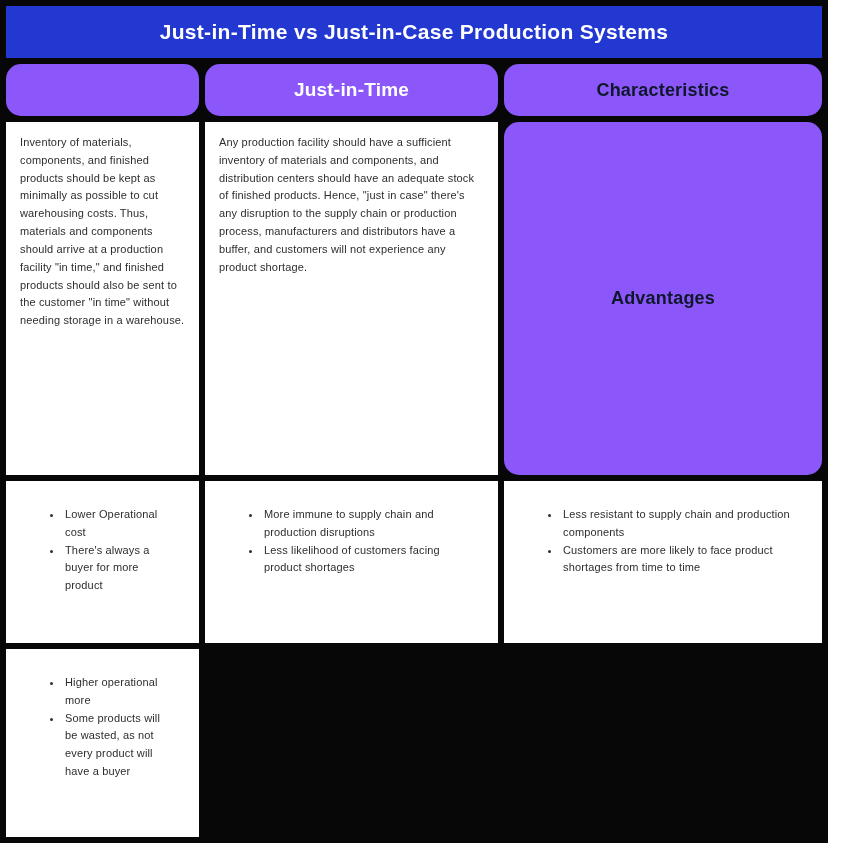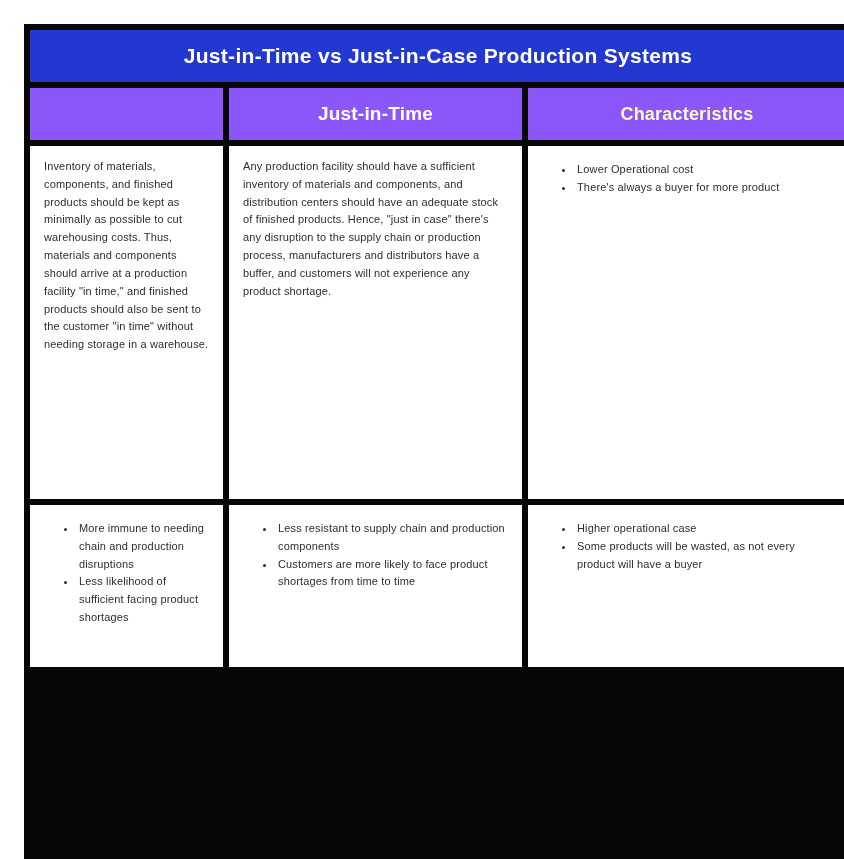--- a/index.html
+++ b/index.html
@@ -6,21 +6,21 @@
     margin: 0;
     padding: 0;
     background: #ffffff;
     font-family: "Liberation Sans", sans-serif;
   }
   .page {
     width: 844px;
     height: 859px;
     background: #ffffff;
     box-sizing: border-box;
-    padding: 24px;
+    padding: 0;
   }
   .jtable {
     width: 828px;
     height: 843px;
     box-sizing: border-box;
     background: #070707;
     padding: 6px;
     display: grid;
     grid-template-columns: 193px 293px 1fr;
     grid-template-rows: 52px 52px 1fr 162px 188px;
@@ -38,53 +38,54 @@
     justify-content: center;
   }
   .title-text {
     color: #ffffff;
     font-size: 21px;
     font-weight: 700;
     letter-spacing: 0.3px;
   }
   .purple {
     background: #8B57FB;
+    border-radius: 15px;
   }
   .colhead {
     display: flex;
     align-items: center;
     justify-content: center;
     color: #ffffff;
     font-size: 19px;
     font-weight: 700;
     letter-spacing: 0.2px;
   }
   .rowlabel {
     display: flex;
     align-items: center;
     justify-content: center;
-    color: #fef9c3;
+    color: #0f172a;
     font-size: 18px;
     font-weight: 700;
     letter-spacing: 0.2px;
     text-align: center;
   }
   .body-cell {
     background: #ffffff;
     color: #2d2d2d;
     font-size: 11px;
     line-height: 1.62;
     letter-spacing: 0.15px;
     padding: 12px 14px;
   }
   .body-cell p {
     margin: 0;
   }
   .body-cell ul {
-    margin: 3px;
+    margin: 13px;
     padding: 0 0 0 30px;
   }
   .body-cell li {
     margin: 0;
     padding-left: 2px;
   }
 </style>
 </head>
 <body>
 
@@ -99,40 +100,41 @@
     <div class="cell purple colhead">Just-in-Time</div>
 
     <div class="cell purple rowlabel">Characteristics</div>
     <div class="cell body-cell">
       <p>Inventory of materials, components, and finished products should be kept as minimally as possible to cut warehousing costs. Thus, materials and components should arrive at a production facility "in time," and finished products should also be sent to the customer "in time" without needing storage in a warehouse.</p>
     </div>
     <div class="cell body-cell">
       <p>Any production facility should have a sufficient inventory of materials and components, and distribution centers should have an adequate stock of finished products. Hence, "just in case" there's any disruption to the supply chain or production process, manufacturers and distributors have a buffer, and customers will not experience any product shortage.</p>
     </div>
 
+    <div class="cell purple rowlabel">Advantages</div>
     <div class="cell body-cell">
       <ul>
         <li>Lower Operational cost</li>
         <li>There's always a buyer for more product</li>
       </ul>
     </div>
     <div class="cell body-cell">
       <ul>
-        <li>More immune to needing chain and production disruptions</li>
-        <li>Less likelihood of sufficient facing product shortages</li>
+        <li>More immune to supply chain and production disruptions</li>
+        <li>Less likelihood of customers facing product shortages</li>
       </ul>
     </div>
 
     <div class="cell body-cell">
       <ul>
         <li>Less resistant to supply chain and production components</li>
         <li>Customers are more likely to face product shortages from time to time</li>
       </ul>
     </div>
     <div class="cell body-cell">
       <ul>
-        <li>Higher operational case</li>
+        <li>Higher operational more</li>
         <li>Some products will be wasted, as not every product will have a buyer</li>
       </ul>
     </div>
 
   </div>
 </div>
 
 </body></html>

